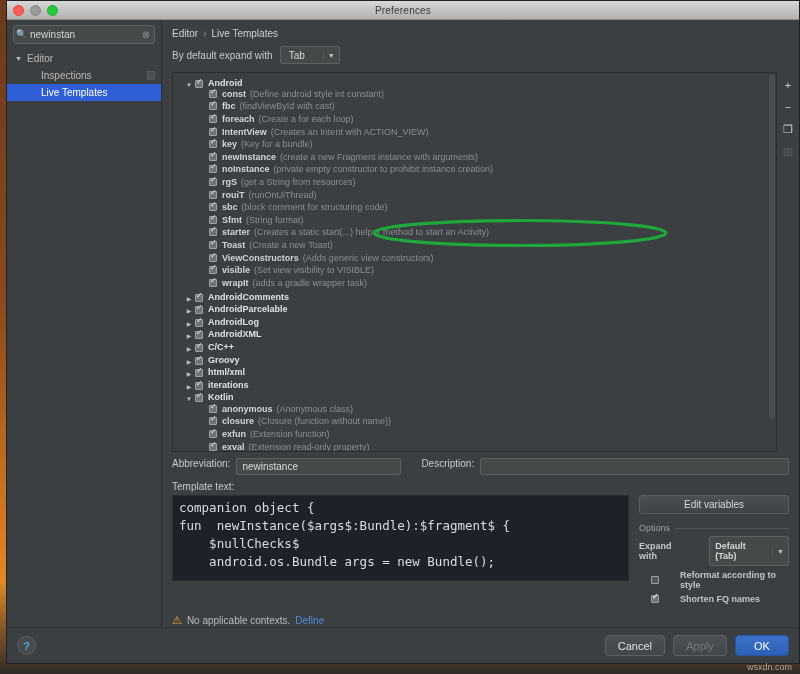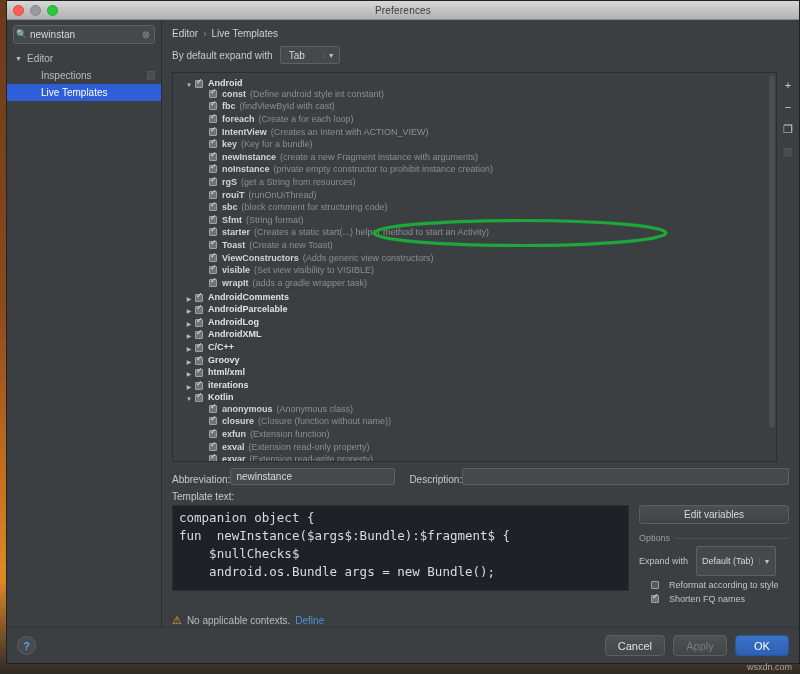--- a/index.html
+++ b/index.html
@@ -118,21 +118,21 @@
   #treebar { position:absolute; right:1px; top:2px; width:6px; height:99%; }
   #treebar .thumb { position:absolute; top:0; left:0; width:6px; height:92%; background:#4a4e50; border-radius:3px; }
 
   
   #treetools { width: 22px; flex:0 0 22px; display:flex; flex-direction:column; align-items:center; gap:6px; padding-top:5px; }
   .tbtn { width:16px; height:16px; display:flex; align-items:center; justify-content:center; color:#c7cbcd; font-size:11px; }
   .tbtn.dim { color:#5c6062; }
 
   
   #lower { padding: 6px 10px 0 10px; }
-  .formrow { display:flex; align-items:flex-end; gap:0; margin-bottom: 6px; font-size: 10px; color:#c7cacc; }
+  .formrow { display:flex; align-items:flex-start; gap:6px; margin-bottom: 6px; font-size: 10px; color:#c7cacc; }
   .tinput {
     height: 17px; background:#45494a; border:1px solid #5d6163; border-radius:2px;
     font-size:10px; color:#d8dbdd; display:flex; align-items:center; padding:0 5px;
   }
   #abbrInput { width: 165px; }
   #descInput { flex: 1 1 auto; }
 
   .tmplLabel { font-size:10px; color:#c7cacc; margin-bottom:3px; }
   #editorArea { display:flex; gap:10px; }
   #codebox {
@@ -142,21 +142,21 @@
     white-space: pre;
   }
   #optpanel { width: 150px; flex:0 0 150px; }
   .btn {
     height: 19px; background: linear-gradient(180deg,#4b4f51,#3f4345);
     border:1px solid #5b5f61; border-radius:3px; color:#d7dadc; font-size:10px;
     display:flex; align-items:center; justify-content:center;
   }
   .optTitle { font-size:9px; color:#9b9fa2; margin: 9px 0 3px 0; display:flex; align-items:center; gap:5px;}
   .optTitle .rule { flex:1 1 auto; height:1px; background:#4d5153; }
-  .optrow { display:flex; align-items:center; gap:8px; font-size:9px; color:#c2c5c8; margin-bottom:4px; padding-left: 12px;}
+  .optrow { display:flex; align-items:center; gap:19px; font-size:9px; color:#c2c5c8; margin-bottom:4px; padding-left: 12px; font-weight: bold;}
   .optrow .cbx { margin-right:2px; }
   .combo.small { height:30px; min-width:72px; }
   .combo.small .cv { font-size:9px; padding:0 5px; }
 
   #warnrow { display:flex; align-items:center; gap:5px; padding: 6px 0 0 10px; font-size:10px; color:#b9bcbe; }
   .warnicon { color:#e3a53a; font-size:11px; }
   .link { color:#4d90d8; }
 
   
   #footer {

